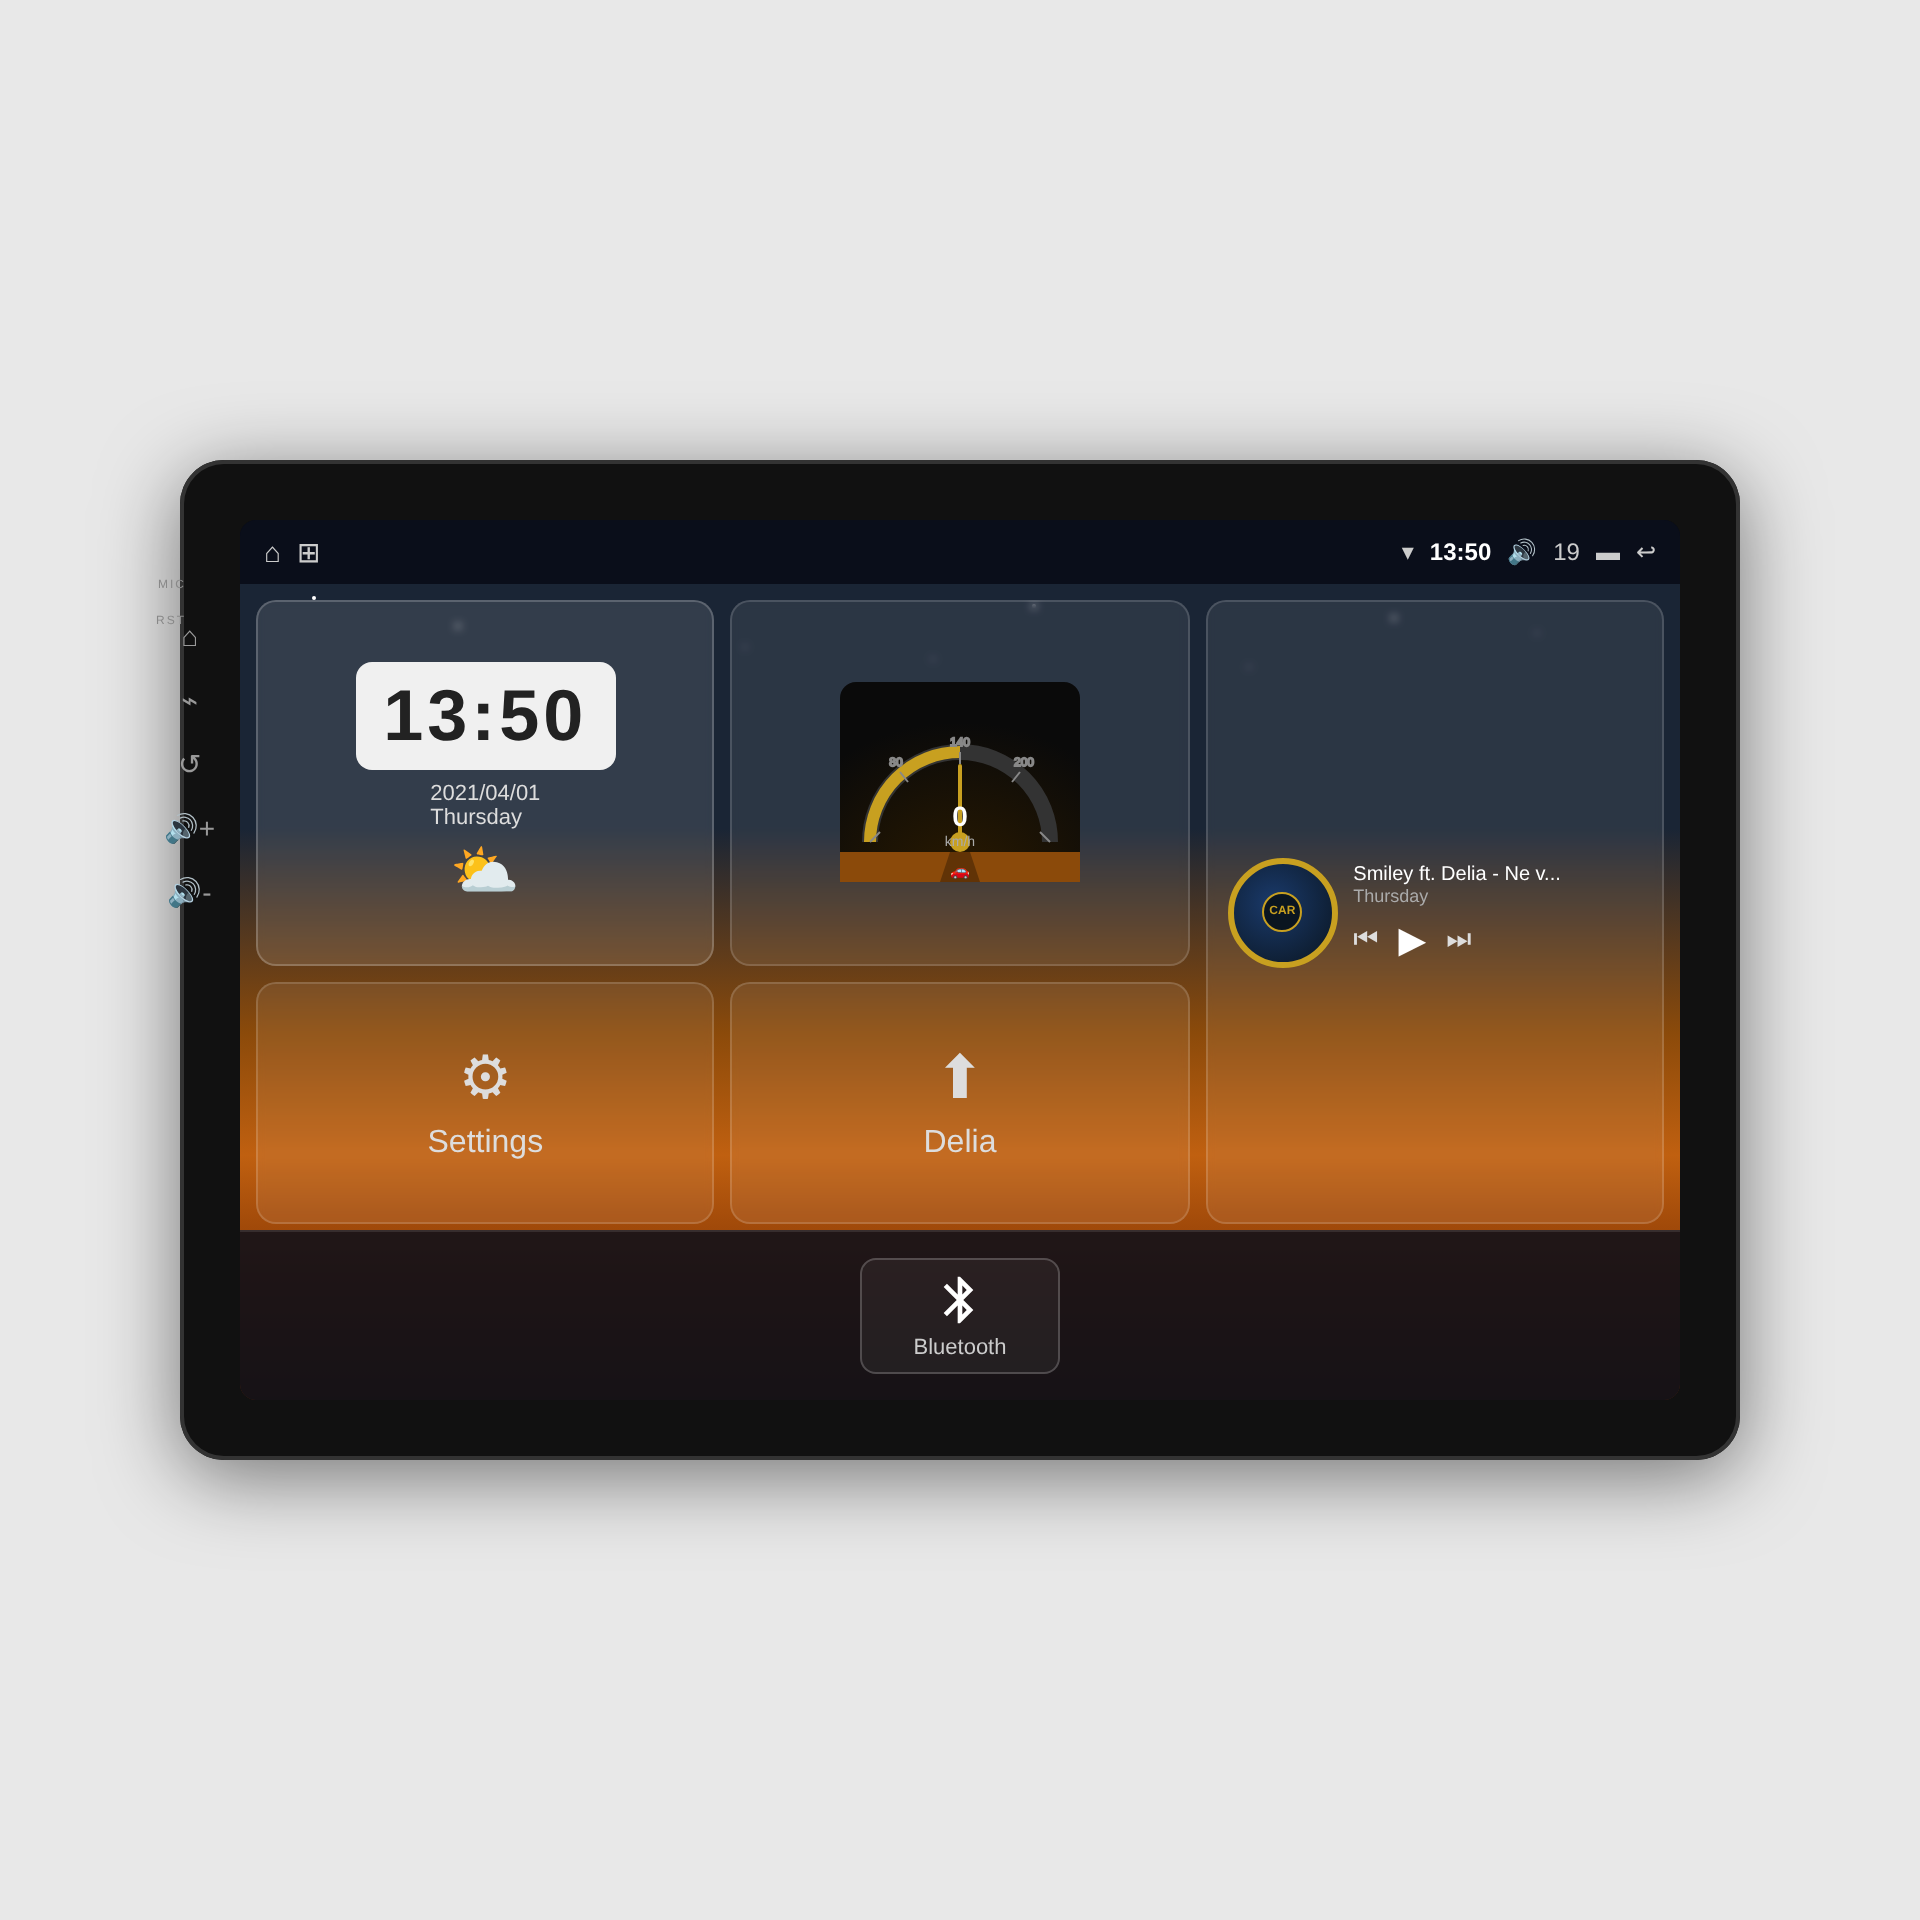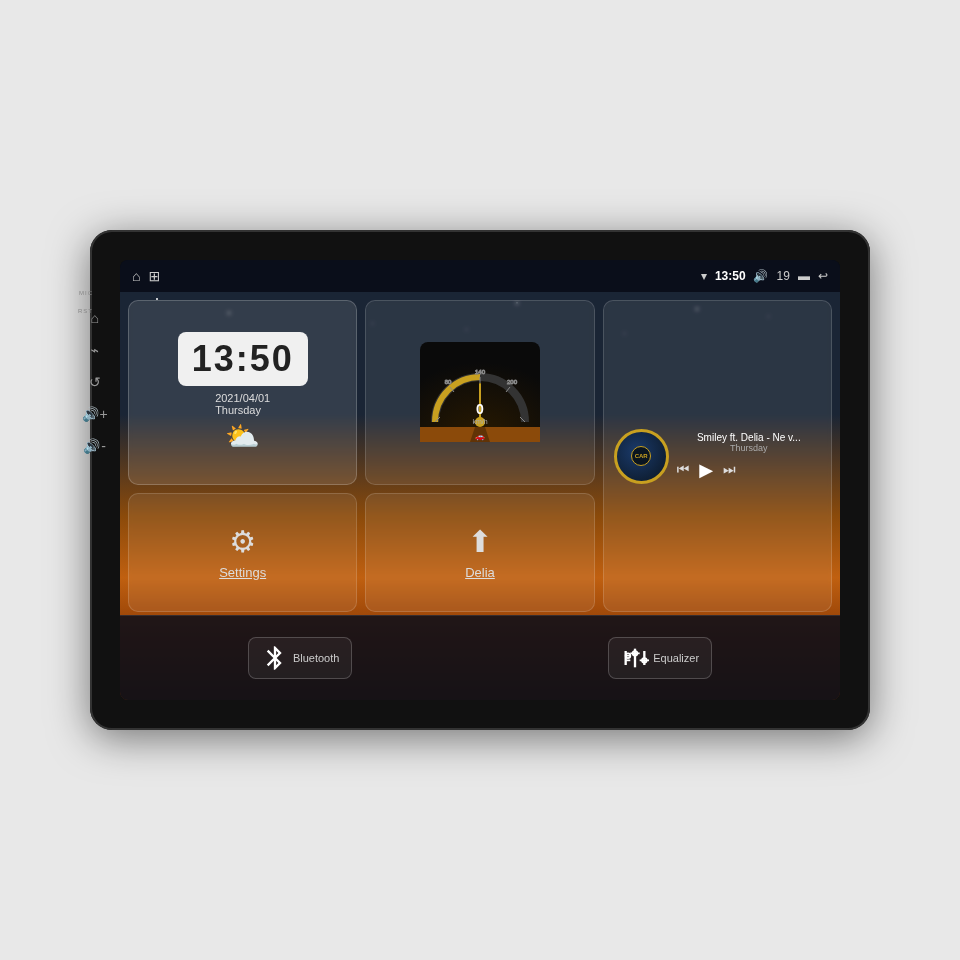--- a/index.html
+++ b/index.html
@@ -233,21 +233,20 @@
       display: flex;
       align-items: center;
       justify-content: center;
       font-size: 8px;
       color: #c8a020;
     }
 
     .music-info {
       flex: 1;
       min-width: 0;
-      text-align: center;
     }
 
     .music-title {
       font-size: 10px;
       color: #fff;
       white-space: nowrap;
       overflow: hidden;
       text-overflow: ellipsis;
     }
 
@@ -278,43 +277,42 @@
     .settings-widget, .navi-widget {
       gap: 6px;
     }
 
     .widget-icon {
       font-size: 30px;
       color: #ddd;
     }
 
     .widget-label {
-      font-size: 13px;
+      font-size: 16px;
       color: #ddd;
-      text-decoration: underline;
     }
 
     
     .bottom-bar {
       position: absolute;
       bottom: 0;
       left: 0;
       right: 0;
       height: 85px;
       background: rgba(10, 14, 26, 0.85);
       display: flex;
       align-items: center;
       justify-content: space-around;
       border-top: 1px solid rgba(255,255,255,0.1);
       z-index: 20;
     }
 
     .bottom-btn {
       display: flex;
-      flex-direction: row;
+      flex-direction: column;
       align-items: center;
       gap: 4px;
       cursor: pointer;
       padding: 6px 12px;
       border-radius: 8px;
       border: 1px solid rgba(255,255,255,0.2);
       background: rgba(255,255,255,0.05);
       min-width: 100px;
       transition: background 0.2s;
     }
@@ -460,32 +458,17 @@
         <div class="bottom-btn">
           <svg width="28" height="28" viewBox="0 0 24 24" fill="white">
             <path d="M17.71 7.71L12 2h-1v7.59L6.41 5 5 6.41 10.59 12 5 17.59 6.41 19 11 14.41V22h1l5.71-5.71-4.3-4.29 4.3-4.29zM13 5.83l1.88 1.88L13 9.59V5.83zm1.88 10.46L13 18.17v-3.76l1.88 1.88z"></path>
           </svg>
           <span class="bottom-btn-label">Bluetooth</span>
         </div>
 
 
 
 
-        <div class="bottom-btn">
-          <svg width="28" height="28" viewBox="0 0 24 24" fill="white">
-            <line x1="4" y1="6" x2="4" y2="18" stroke="white" stroke-width="2"></line>
-            <line x1="4" y1="10" x2="8" y2="10" stroke="white" stroke-width="1.5"></line>
-            <line x1="4" y1="14" x2="8" y2="14" stroke="white" stroke-width="1.5"></line>
-            <circle cx="6" cy="10" r="2" fill="none" stroke="white" stroke-width="1.5"></circle>
-            <line x1="12" y1="4" x2="12" y2="20" stroke="white" stroke-width="2"></line>
-            <circle cx="12" cy="8" r="2" fill="none" stroke="white" stroke-width="1.5"></circle>
-            <line x1="8" y1="8" x2="16" y2="8" stroke="white" stroke-width="1.5"></line>
-            <line x1="20" y1="6" x2="20" y2="18" stroke="white" stroke-width="2"></line>
-            <circle cx="20" cy="14" r="2" fill="none" stroke="white" stroke-width="1.5"></circle>
-            <line x1="16" y1="14" x2="24" y2="14" stroke="white" stroke-width="1.5"></line>
-          </svg>
-          <span class="bottom-btn-label">Equalizer</span>
-        </div>
 
       </div>
     </div>
   </div>
 </div>
 
 </body></html>

